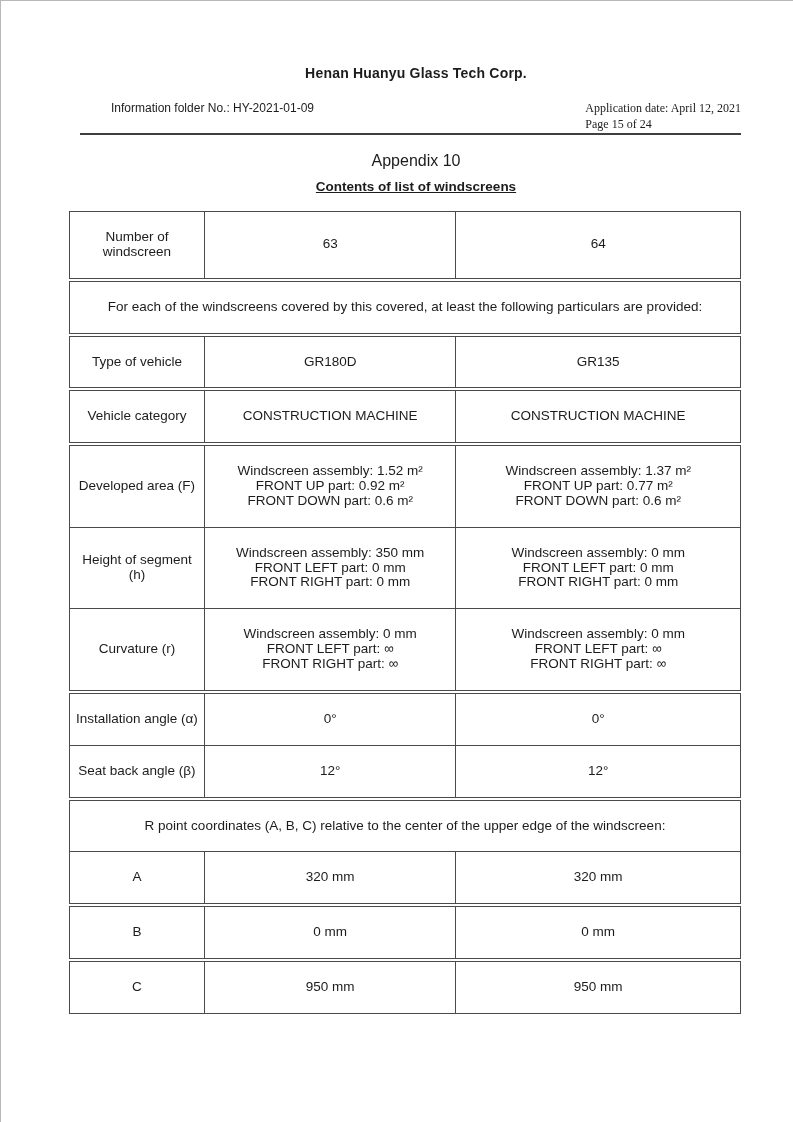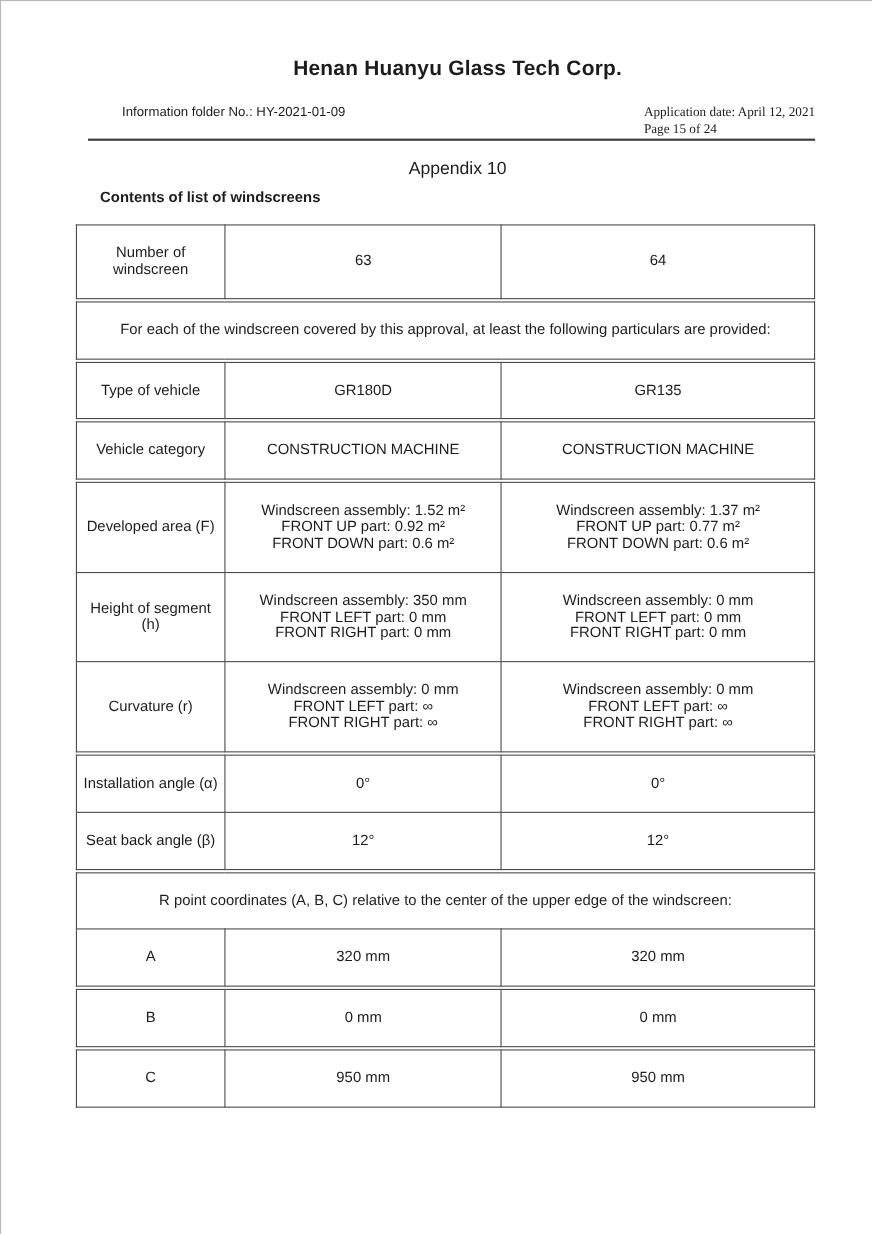--- a/index.html
+++ b/index.html
@@ -17,22 +17,22 @@
     box-sizing: border-box;
     overflow: hidden;
     position: relative;
   }
   .content {
     margin-left: 68px;
     width: 672px;
   }
   .company {
     margin: 0 0 16px 22px;
-    padding-top: 51px;
-    font-size: 19px;
+    padding-top: 64px;
+    font-size: 14px;
     font-weight: bold;
     text-align: center;
     letter-spacing: 0.2px;
   }
   .meta-row {
     margin-top: 19px;
     display: flex;
     justify-content: space-between;
     align-items: flex-start;
     font-size: 12px;
@@ -49,23 +49,24 @@
   .appendix {
     margin-top: 17px;
     margin-left: 22px;
     text-align: center;
     font-size: 16px;
     font-weight: normal;
   }
   .subtitle {
     margin-top: 9px;
     margin-left: 22px;
-    text-align: left;
+    text-align: center;
     font-size: 13.5px;
     font-weight: bold;
+    text-decoration: underline;
   }
   .tables { margin-top: 17px; }
   table.grid {
     width: 100%;
     border-collapse: collapse;
     table-layout: fixed;
     margin-bottom: 2px;
     font-size: 13.5px;
   }
   table.grid td {
@@ -125,21 +126,21 @@
         </table>
 
       <table class="grid">
         <colgroup>
             <col class="c1">
             <col class="c2">
             <col class="c3">
           </colgroup>
         <tbody>
             <tr class="r22">
-          <td colspan="3" class="note-left">For each of the windscreen covered by this approval, at least the following particulars are provided:</td>
+          <td colspan="3" class="note-left">For each of the windscreens covered by this covered, at least the following particulars are provided:</td>
         </tr>
       </tbody>
         </table>
 
       <table class="grid">
         <colgroup>
             <col class="c1">
             <col class="c2">
             <col class="c3">
           </colgroup>

